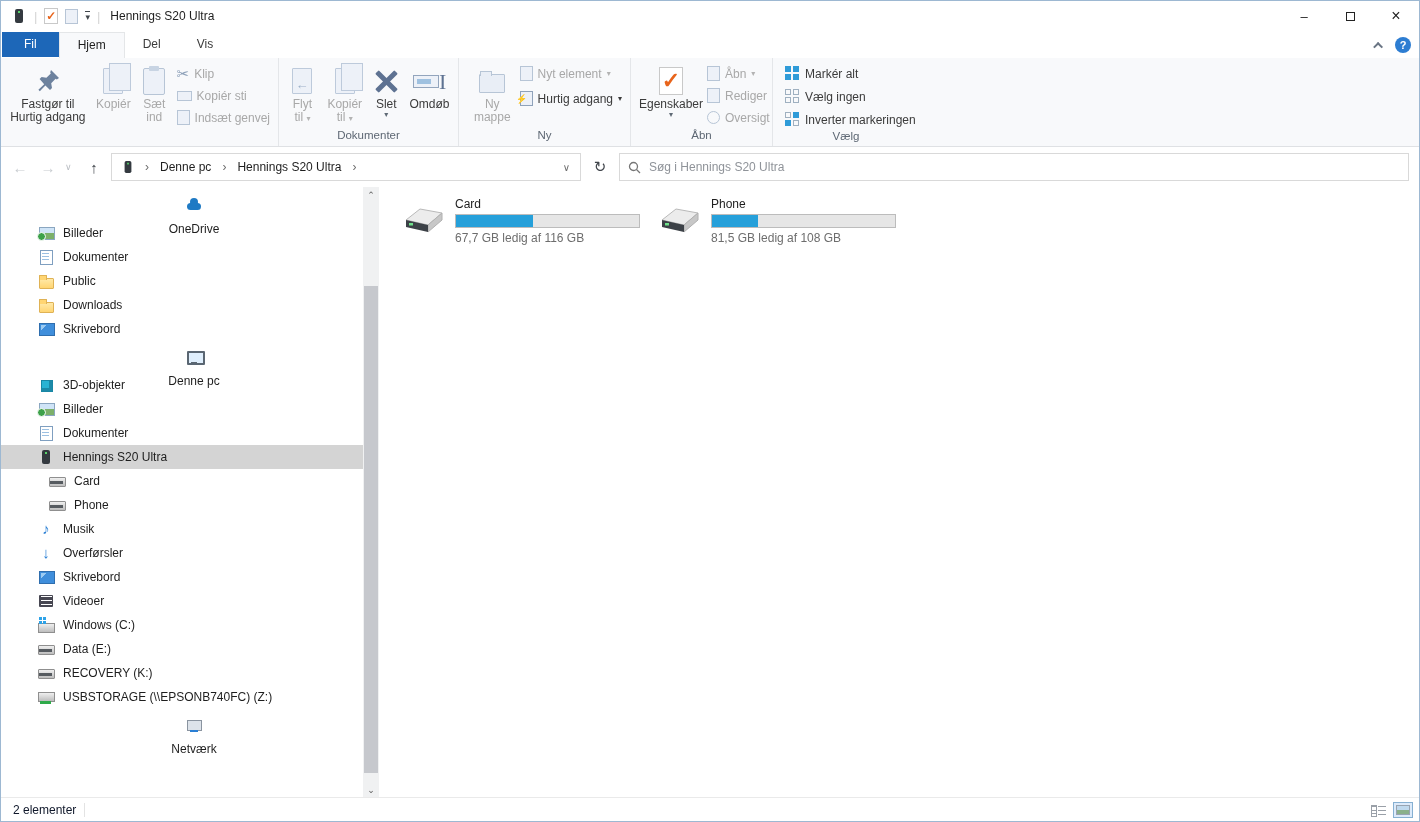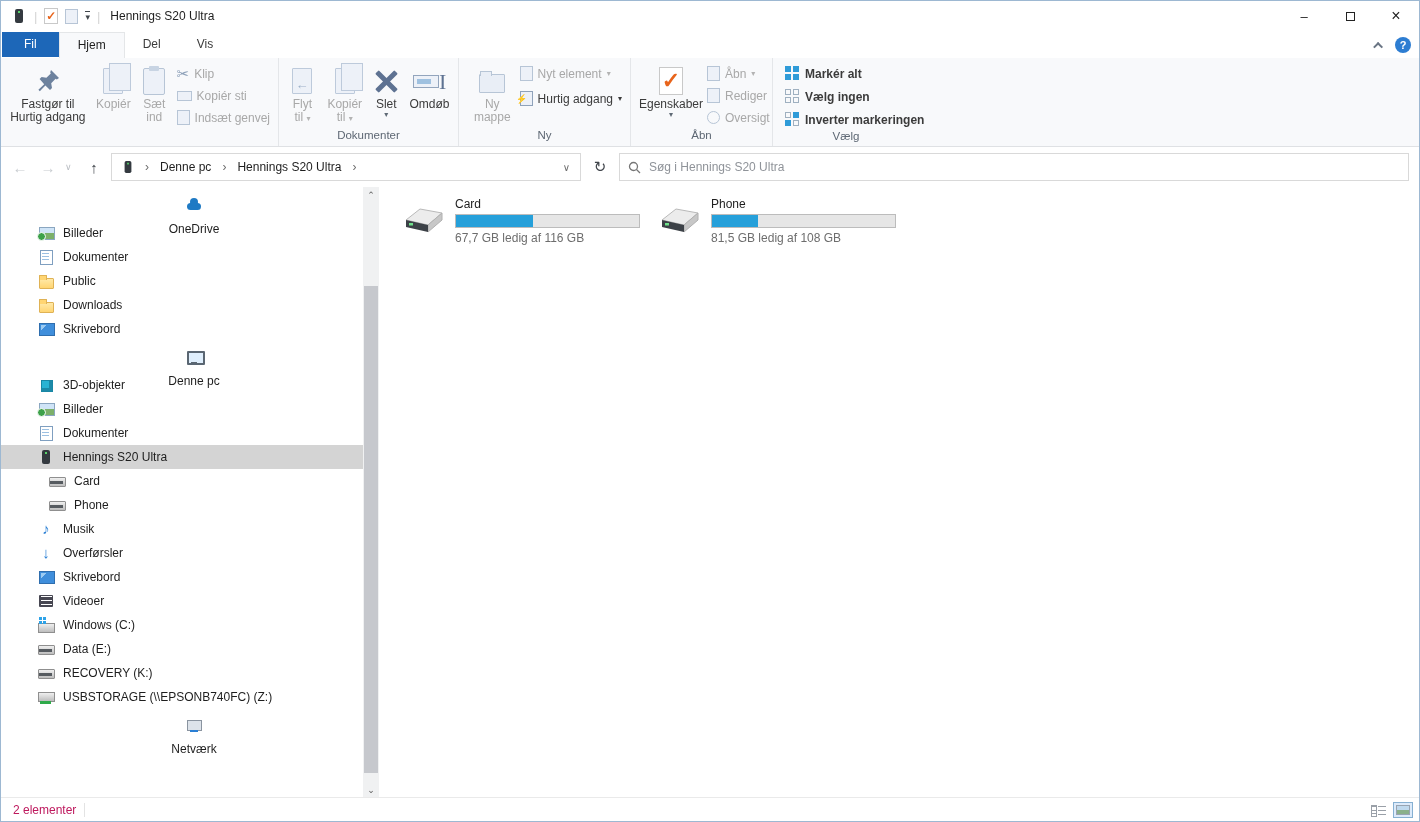--- a/index.html
+++ b/index.html
@@ -133,21 +133,21 @@
   .tile { display:flex; gap:10px; width:240px; }
   .tile-icon { flex:none; margin-top:8px; }
   .tile-col { flex:1; }
   .tile-name { line-height:15px; color:#1e1e1e; }
   .meter { margin-top:2px; width:185px; height:14px; border:1px solid #bcbcbc; background:#e6e6e6; }
   .meter-fill { height:100%; background:#26a0da; }
   .tile-free { margin-top:3px; color:#6d6d6d; }
 
   
   .statusbar { height:24px; border-top:1px solid #eaeaea; display:flex; align-items:center; padding:0 6px 0 12px; flex:none; background:#fff; }
-  .status-count { color:#be185d; padding-right:8px; border-right:1px solid #e3e3e3; }
+  .status-count { color:#0f172a; padding-right:8px; border-right:1px solid #e3e3e3; }
   .status-right { margin-left:auto; display:flex; gap:6px; align-items:center; }
   .sb-list { width:18px; height:16px; position:relative; }
   .sb-list::before { content:""; position:absolute; left:2px; top:3px; width:4px; height:10px; border:1px solid #9aa0a8; background:repeating-linear-gradient(#9aa0a8 0 1px,transparent 1px 3.5px); }
   .sb-list::after { content:""; position:absolute; left:9px; top:4px; width:8px; height:9px; background:repeating-linear-gradient(#9aa0a8 0 1.5px,transparent 1.5px 4px); }
   .sb-thumb { width:20px; height:16px; border:1px solid #86b0d2; background:#dceafa; display:flex; align-items:center; justify-content:center; }
   .sb-thumb i { display:block; width:14px; height:10px; border:1px solid #98a4b2; background:linear-gradient(#bfd9ee 55%,#8ab08b 55%); }
 </style>
 </head>
 <body>
 
@@ -310,21 +310,21 @@
           <div class="smallbtn dis">
             <span style="width:13px;height:13px;border:1.5px solid #b7c5d6;border-radius:50%;flex:none;"></span>
             <span>Oversigt</span>
           </div>
         </div>
       </div>
       <div class="rgroup-label">Åbn</div>
     </div>
 
     <div class="rgroup" style="width:146px; border-right:none;">
-      <div class="rgroup-body" style="padding-left:8px;font-weight:bold;">
+      <div class="rgroup-body" style="padding-left:8px;">
         <div class="smallcol" style="gap:2px;">
           <div class="smallbtn">
             <span class="grid-ic">
                 <span class="sq-f"></span>
                 <span class="sq-f"></span>
                 <span class="sq-f"></span>
                 <span class="sq-f"></span>
               </span>
             <span>Markér alt</span>
           </div>

